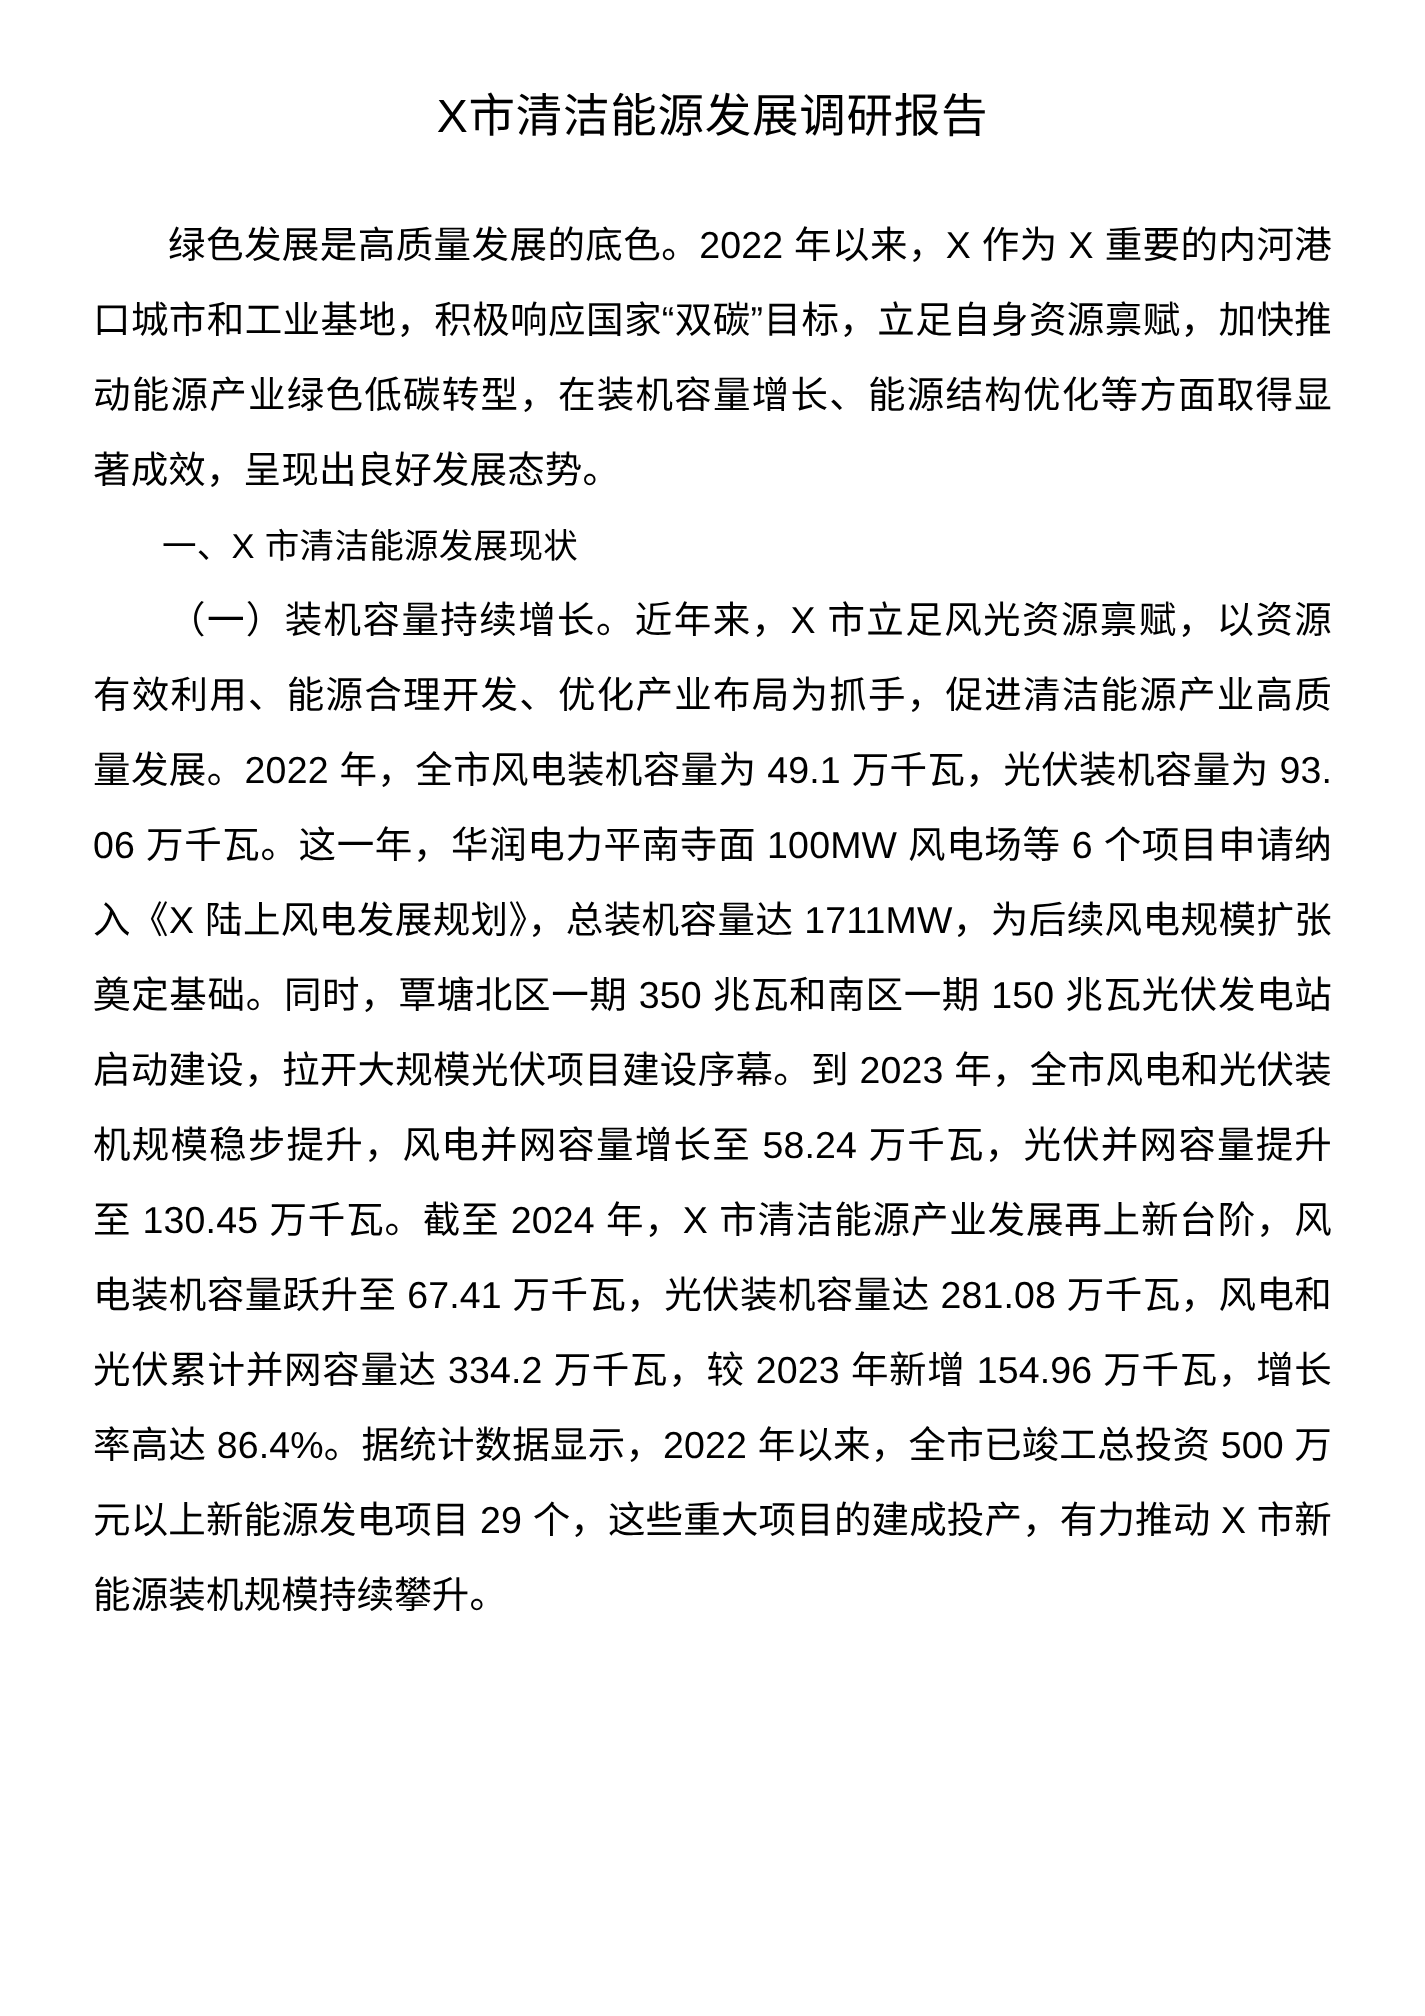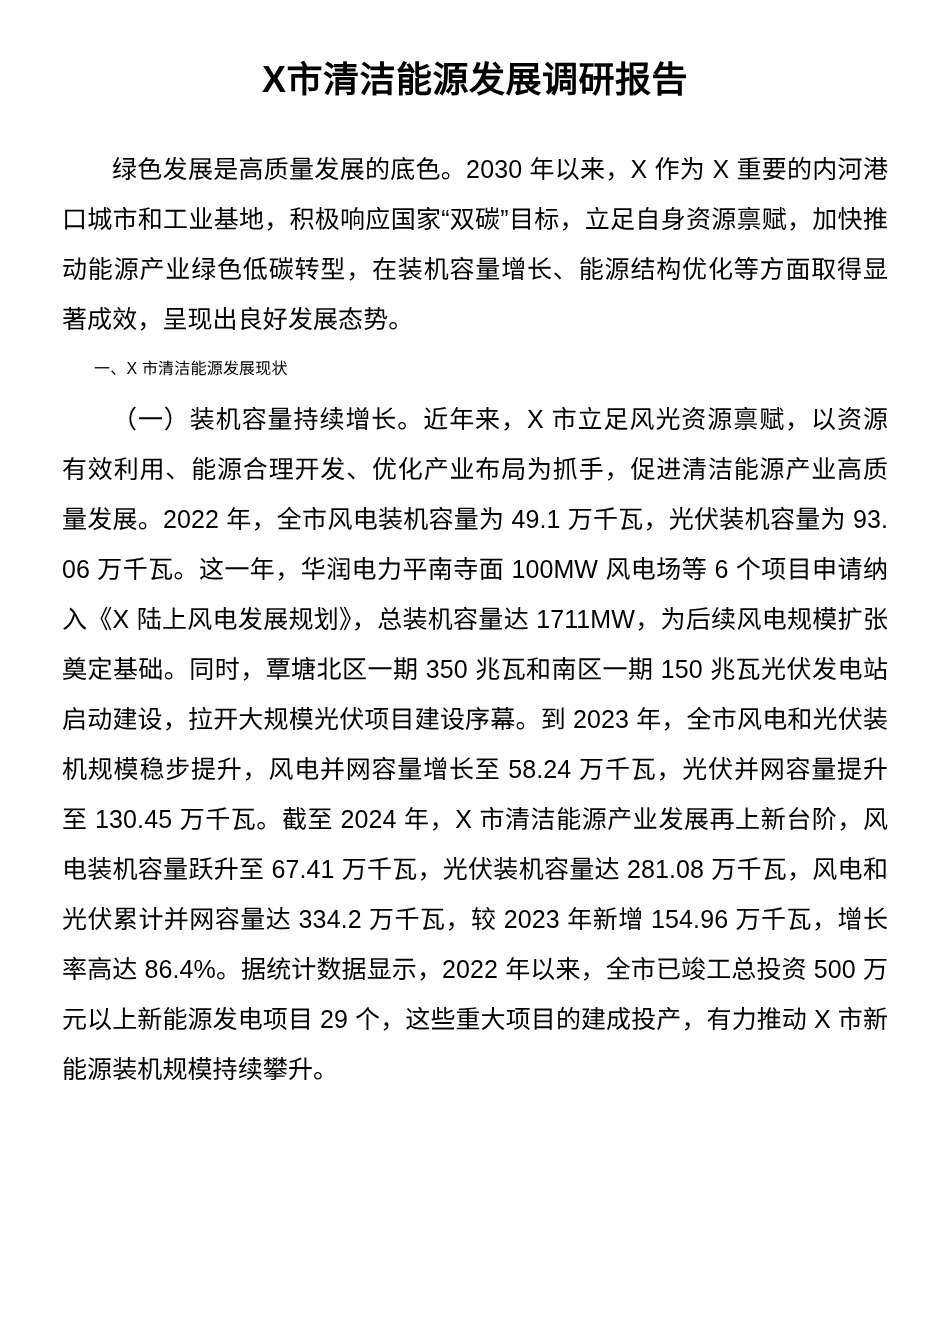--- a/index.html
+++ b/index.html
@@ -26,22 +26,22 @@
     position: absolute;
     left: 62px;
     top: 0;
     width: 826px;
   }
 
   
   .doc-title {
     margin: 0;
     padding: 0;
-    font-size: 36px;
-    font-weight: 700;
+    font-size: 31px;
+    font-weight: 400;
     line-height: 1;
     text-align: center;
     letter-spacing: 0.5px;
     padding-top: 62px;
     white-space: nowrap;
   }
 
   .para {
     margin: 0;
     padding: 0;
@@ -54,42 +54,42 @@
     word-break: break-all;
   }
 
   .para.indent {
     text-indent: 2em;
   }
 
   .section-heading {
     margin: 0;
     padding: 0;
-    font-size: 16px;
+    font-size: 23px;
     line-height: 50px;
     text-indent: 2em;
     font-weight: 400;
     letter-spacing: 0.2px;
     white-space: nowrap;
   }
 
   
   .gap-title-body { height: 46px; }
 </style>
 </head>
 <body>
 
 <div class="page">
   <div class="content">
 
     <h1 class="doc-title">X市清洁能源发展调研报告</h1>
 
     <div class="gap-title-body"></div>
 
-    <p class="para indent">绿色发展是高质量发展的底色。2030 年以来，X 作为 X 重要的内河港口城市和工业基地，积极响应国家“双碳”目标，立足自身资源禀赋，加快推动能源产业绿色低碳转型，在装机容量增长、能源结构优化等方面取得显著成效，呈现出良好发展态势。</p>
+    <p class="para indent">绿色发展是高质量发展的底色。2022 年以来，X 作为 X 重要的内河港口城市和工业基地，积极响应国家“双碳”目标，立足自身资源禀赋，加快推动能源产业绿色低碳转型，在装机容量增长、能源结构优化等方面取得显著成效，呈现出良好发展态势。</p>
 
     <p class="section-heading">一、X 市清洁能源发展现状</p>
 
     <p class="para indent">（一）装机容量持续增长。近年来，X 市立足风光资源禀赋，以资源有效利用、能源合理开发、优化产业布局为抓手，促进清洁能源产业高质量发展。2022 年，全市风电装机容量为 49.1 万千瓦，光伏装机容量为 93.06 万千瓦。这一年，华润电力平南寺面 100MW 风电场等 6 个项目申请纳入《X 陆上风电发展规划》，总装机容量达 1711MW，为后续风电规模扩张奠定基础。同时，覃塘北区一期 350 兆瓦和南区一期 150 兆瓦光伏发电站启动建设，拉开大规模光伏项目建设序幕。到 2023 年，全市风电和光伏装机规模稳步提升，风电并网容量增长至 58.24 万千瓦，光伏并网容量提升至 130.45 万千瓦。截至 2024 年，X 市清洁能源产业发展再上新台阶，风电装机容量跃升至 67.41 万千瓦，光伏装机容量达 281.08 万千瓦，风电和光伏累计并网容量达 334.2 万千瓦，较 2023 年新增 154.96 万千瓦，增长率高达 86.4%。据统计数据显示，2022 年以来，全市已竣工总投资 500 万元以上新能源发电项目 29 个，这些重大项目的建成投产，有力推动 X 市新能源装机规模持续攀升。</p>
 
 
   </div>
 </div>
 
 </body></html>

